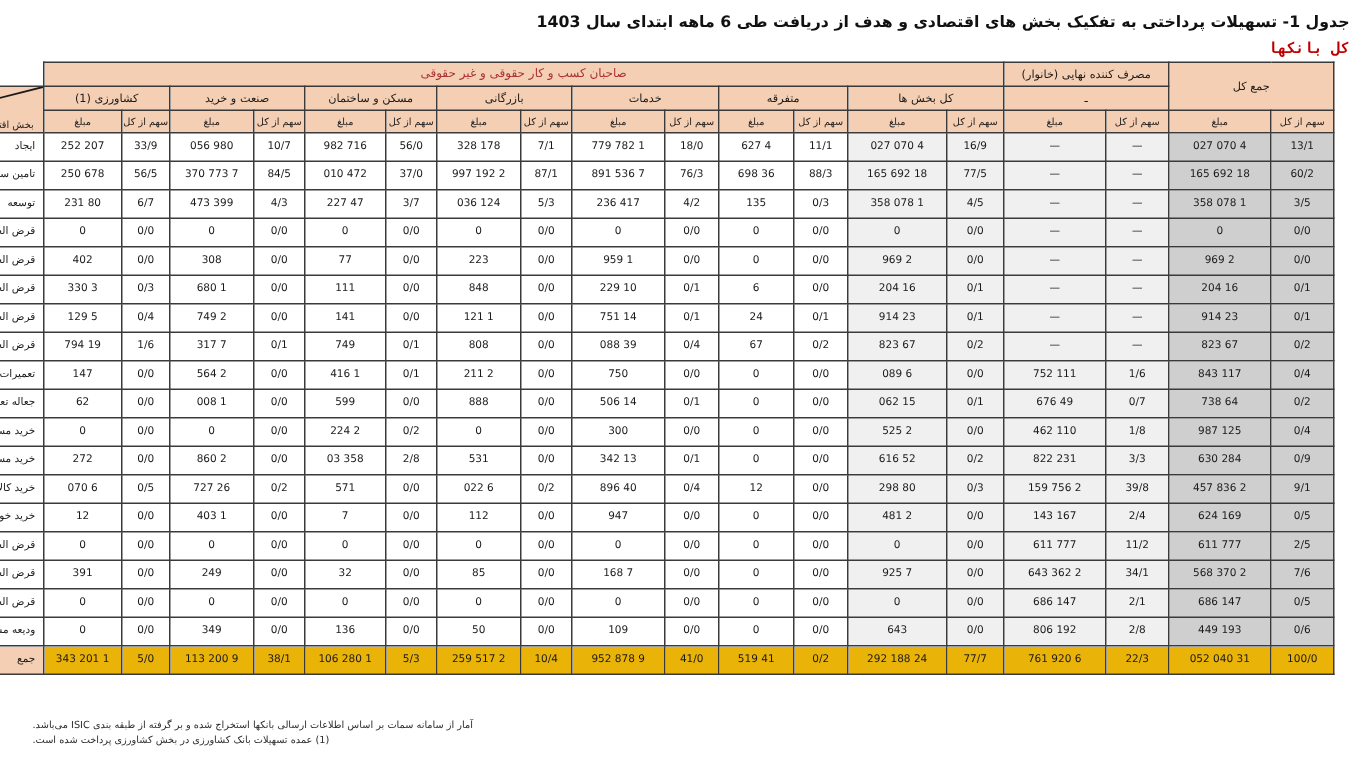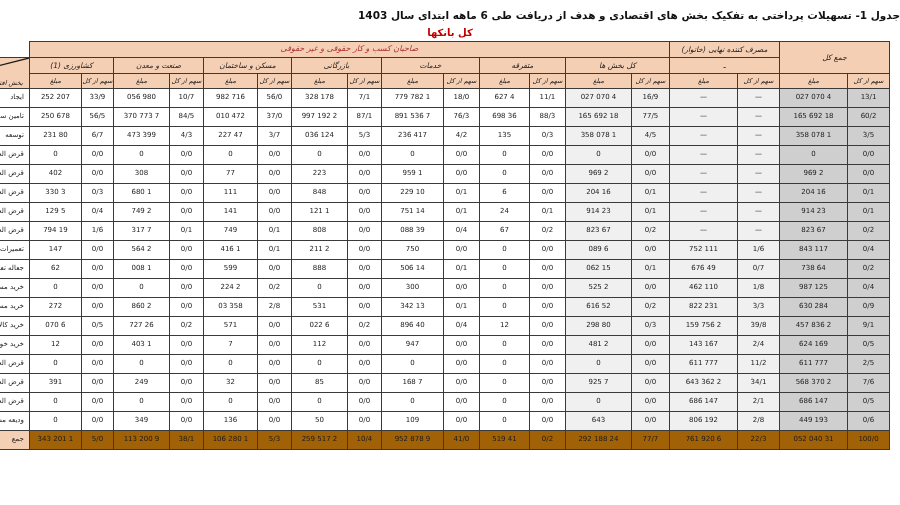--- a/index.html
+++ b/index.html
@@ -15,25 +15,26 @@
   
   .title-main{
     text-align:right;
     font-size:10.5px;
     font-weight:bold;
     color:#111;
     padding-top:9px;
     letter-spacing:0;
   }
   .title-sub{
-    text-align:center;
+    text-align:right;
     font-size:10px;
     font-weight:bold;
     color:#c00000;
     padding-top:6px;
+    font-family:Liberation Mono, monospace;
   }
   .unit-line{
     position:absolute;
     top:29px;
     left:0;right:0;
     height:12px;
   }
   .unit-text{
     position:absolute;
     right:20px;
@@ -65,21 +66,20 @@
     height:18px;
     overflow:hidden;
     white-space:nowrap;
   }
   
   thead th{
     background:#f5cfb4;
     font-weight:normal;
     font-size:7px;
     color:#1a1a1a;
-    font-style:italic;
   }
   thead th.grp{
     font-size:7.5px;
     height:15px;
   }
   thead th.grp-wide{
     font-size:8px;
     color:#a33;
     height:13px;
   }
@@ -110,21 +110,21 @@
     background:#ffffff;
     white-space:nowrap;
   }
   
   tbody td.tot{background:#cfcfcf;}
   
   tbody td.cons{background:#f0f0f0;}
   tbody td.allsec{background:#f0f0f0;}
 
   tbody tr.sumrow td{
-    background:#a16207;
+    background:#eab308;
     font-weight:normal;
   }
   tbody tr.sumrow td.rowlbl{background:#f5cfb4;}
 
   
   .sep-r{border-right:2px solid #1a1a1a;}
 
   
   .notes{
     position:absolute;
@@ -181,21 +181,21 @@
           <th class="grp" colspan="2">مصرف کننده نهایی (خانوار)</th>
           <th class="grp-wide" colspan="14">صاحبان کسب و کار حقوقی و غیر حقوقی</th>
         </tr>
         <tr>
           <th class="grp" colspan="2">ـ</th>
           <th class="grp" colspan="2">کل بخش ها</th>
           <th class="grp" colspan="2">متفرقه</th>
           <th class="grp" colspan="2">خدمات</th>
           <th class="grp" colspan="2">بازرگانی</th>
           <th class="grp" colspan="2">مسکن و ساختمان</th>
-          <th class="grp" colspan="2">صنعت و معدن</th>
+          <th class="grp" colspan="2">صنعت و خرید</th>
           <th class="grp" colspan="2">کشاورزی (1)</th>
           <th class="corner" rowspan="2">
             <span class="corner-inner">
               <svg viewBox="0 0 120 29" preserveAspectRatio="none">
                 <line x1="0" y1="29" x2="120" y2="0" stroke="#1a1a1a" stroke-width="1.2"></line>
               </svg>
 
               <span class="corner-lbl-b">بخش اقتصادی</span>
             </span>
           </th>
@@ -618,14 +618,18 @@
             <td class="">38/1</td>
             <td class="">9 200 113</td>
             <td class="">5/0</td>
             <td class="">1 201 343</td>
             <td class="rowlbl sep-r">جمع</td>
           </tr>
         </tbody>
     </table>
   </div>
 
+  <div class="notes">
+    <div class="note">آمار از سامانه سمات بر اساس اطلاعات ارسالی بانکها استخراج شده و بر گرفته از طبقه بندی ISIC می‌باشد.</div>
+    <div class="note">(1)  عمده تسهیلات بانک کشاورزی در بخش کشاورزی پرداخت شده است.</div>
+  </div>
 
 </div>
 
 </body></html>

